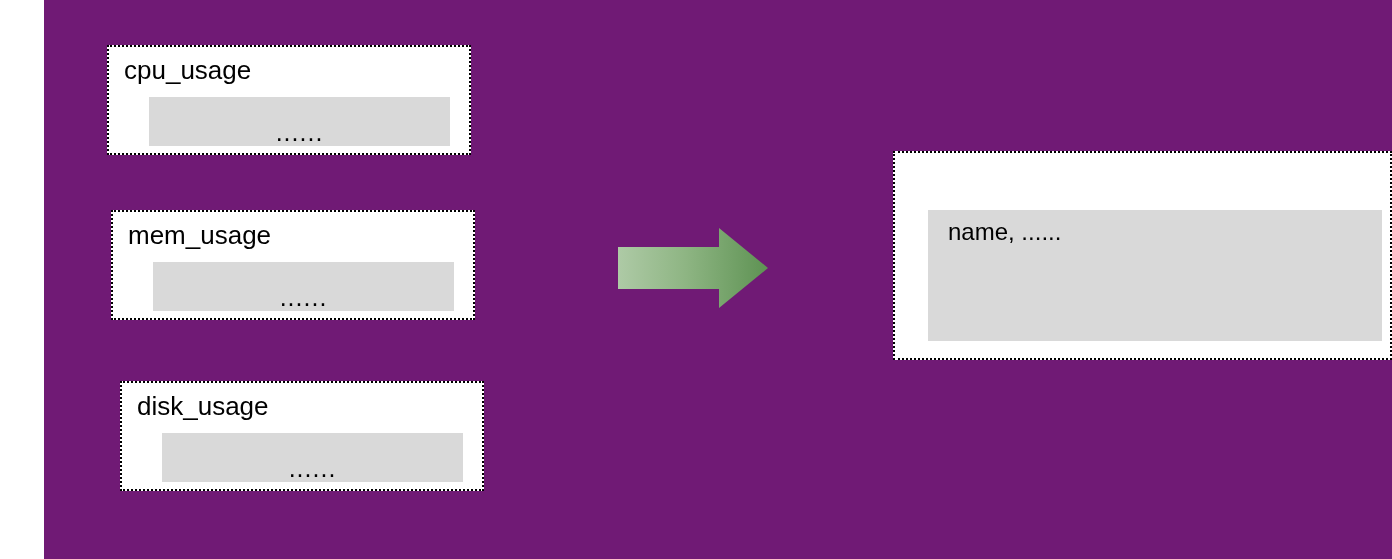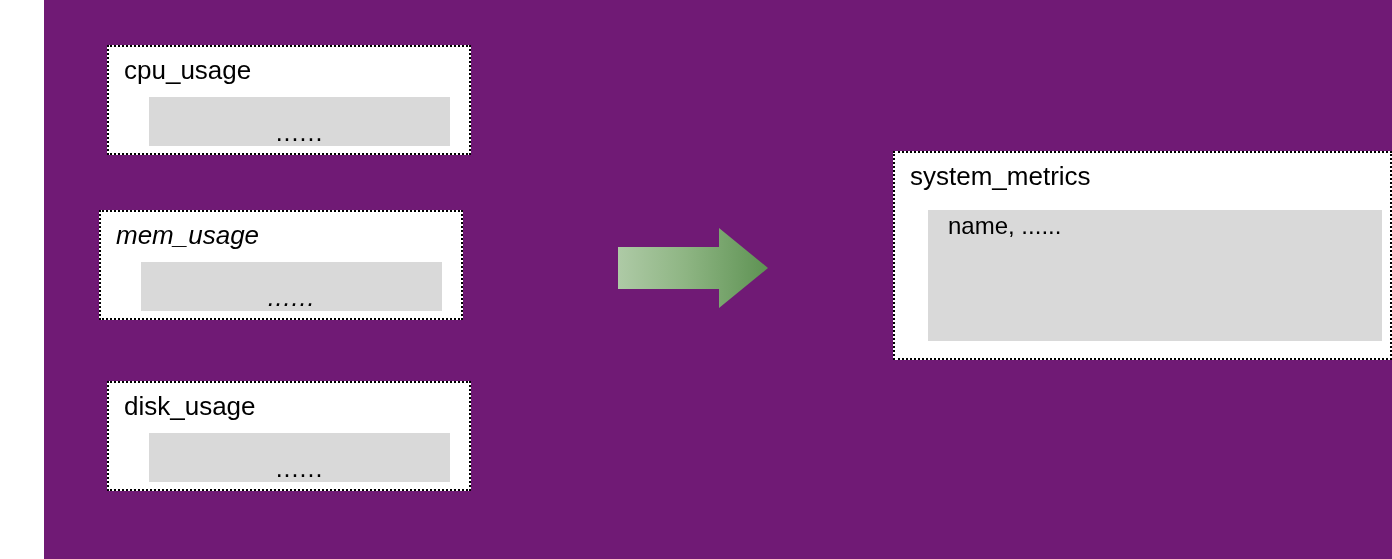--- a/index.html
+++ b/index.html
@@ -59,36 +59,36 @@
     left: 0;
     right: 0;
     bottom: 1px;
     text-align: center;
     font-size: 25px;
     line-height: 25px;
     letter-spacing: 1px;
     color: #000000;
   }
   #src-cpu  { left: 63px;  top: 45px;  }
-  #src-mem  { left: 55px;  top: 210px; font-style: italic; }
-  #src-disk { left: 63px;  top: 381px; }
+  #src-mem  { left: 67px;  top: 210px; }
+  #src-disk { left: 76px;  top: 381px; }
 
   
   #target-box {
     left: 849px;
     top: 151px;
     width: 499px;
     height: 209px;
   }
   #target-body {
     left: 33px;
     top: 57px;
     width: 454px;
     height: 131px;
-    padding: 0 0 0 20px;
+    padding: 6px 0 0 20px;
   }
   .field-line {
     font-size: 24px;
     line-height: 31px;
     color: #000000;
     white-space: nowrap;
   }
 
   
   #arrow-wrap {
@@ -133,19 +133,18 @@
           <stop offset="0" stop-color="#aecaa6"></stop>
           <stop offset="0.45" stop-color="#8eb583"></stop>
           <stop offset="1" stop-color="#5e9253"></stop>
         </linearGradient>
       </defs>
       <polygon points="2,21 103,21 103,2 152,42 103,82 103,63 2,63" fill="url(#arrowGrad)"></polygon>
     </svg>
   </div>
 
   <div class="node-box" id="target-box">
-    <div class="node-title">system_metrics</div>
     <div class="node-body" id="target-body">
       <div class="field-line">name, ......</div>
     </div>
   </div>
 
 </div>
 
 </body></html>

